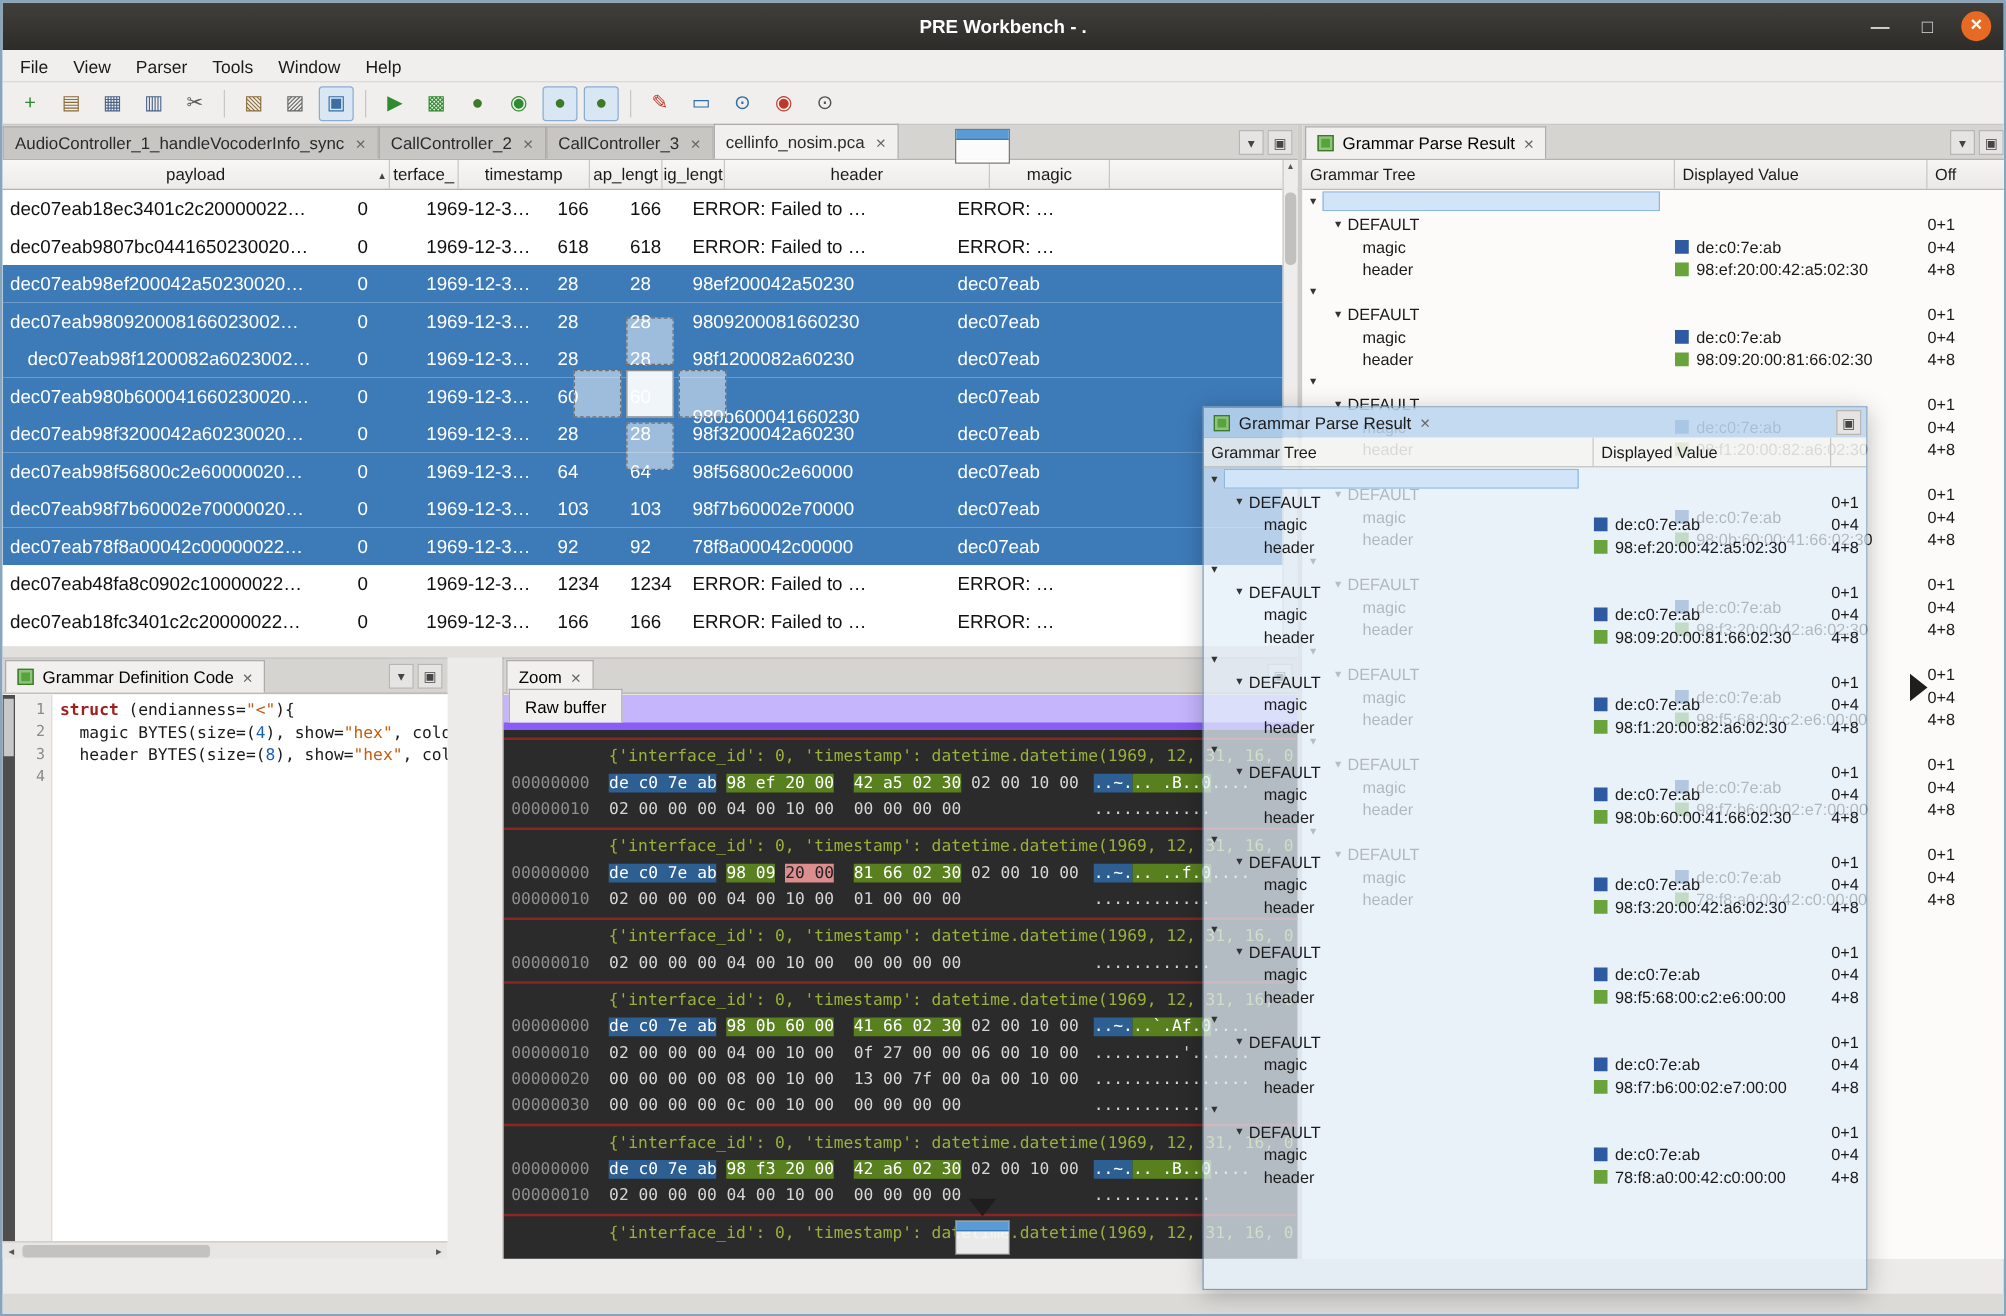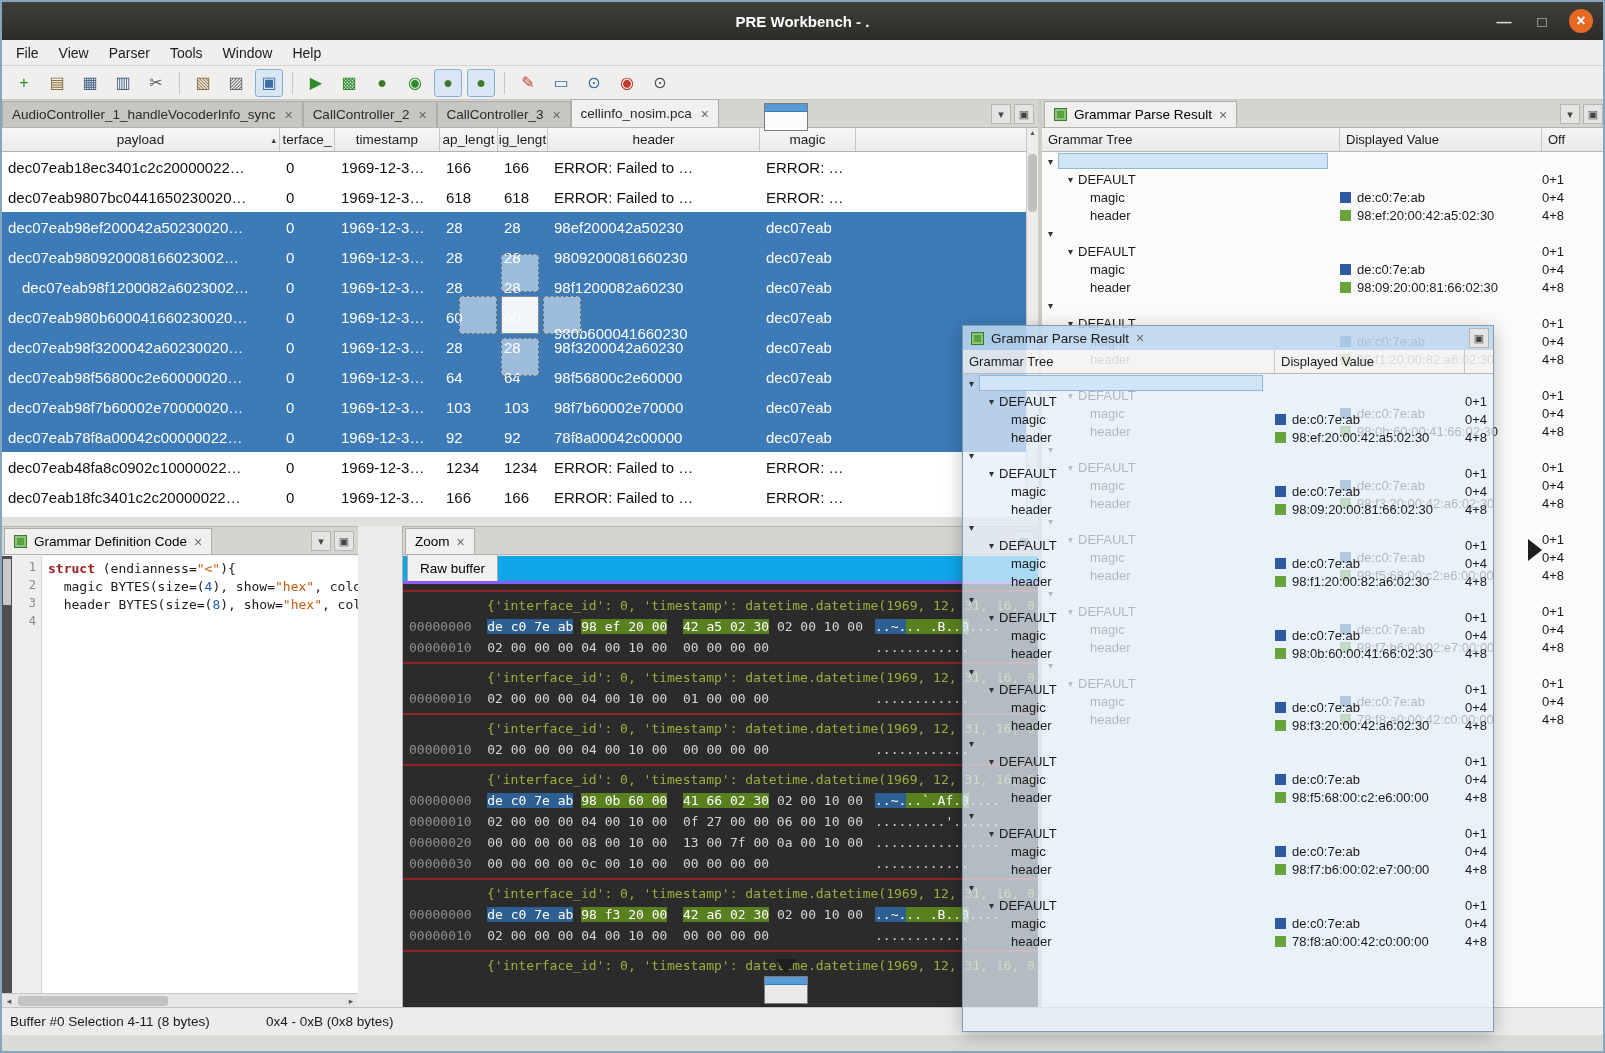--- a/index.html
+++ b/index.html
@@ -59,21 +59,21 @@
 .tok-kw{color:#a02020;font-weight:bold}
 .tok-str{color:#c65c0e}
 .tok-num{color:#1a5fb4}
 .tok-p{color:#1a1a1a}
 .hscroll{position:absolute;left:0;bottom:0;width:100%;height:14px;background:#e8e6e4;border-top:1px solid #c9c7c5}
 .hs-arrow{position:absolute;top:0;width:14px;height:13px;display:flex;align-items:center;justify-content:center;font-size:9px;color:#555}
 .hs-thumb{position:absolute;left:16px;top:2px;width:150px;height:10px;background:#c4c2c0;border-radius:3px}
 
 
 .zoomdock{position:absolute;left:400px;top:524px;width:636px;height:481px;border-left:1px solid #b5b3b1;border-top:1px solid #b5b3b1;background:#e8e6e4}
-.ztabs{position:absolute;left:0;top:29px;width:100%;height:28px;background:#0ea5e9;display:flex;align-items:flex-end;padding-left:4px;border-bottom:3px solid #8b5cf6}
+.ztabs{position:absolute;left:0;top:29px;width:100%;height:28px;background:#c4b5fd;display:flex;align-items:flex-end;padding-left:4px;border-bottom:6px solid #8b5cf6}
 .ztab{height:27px;background:#f1f0ee;border:1px solid #aeacaa;border-bottom:none;display:flex;align-items:center;padding:0 12px;font-size:13.5px}
 .zcontent{position:absolute;left:0;top:57px;right:0;bottom:0;background:#2b2b2b;overflow:hidden;font:13px/21px "DejaVu Sans Mono",monospace;color:#d6d6d6;padding-top:2px}
 .hex-sep{border-top:2px solid #8e2424;margin:4px 0 3px 0}
 .hex-ann{color:#99b13c;white-space:pre;overflow:hidden;padding-left:84px}
 .hexline{white-space:pre;position:relative;padding-left:6px}
 .off{color:#8f8f8f}
 .hl-m{background:#2d5f93;color:#fff}
 .hl-h{background:#59801f;color:#fff}
 .hl-c{background:#dc8d8d;color:#222}
 .ascii{position:absolute;left:472px;top:0}
@@ -220,21 +220,21 @@
         <span class="tab-label">cellinfo_nosim.pca</span>
         <span class="tab-close">×</span>
       </div>
       <div class="corner">
       <span class="cbtn">▾</span>
       <span class="cbtn">▣</span>
     </div>
   </div>
 
   <div class="thead" id="thead">
-      <div class="th" style="width: 278px;">
+      <div class="th" style="width: 310px;">
         <span>payload</span>
         <span class="sortind">▴</span>
       </div>
       <div class="th" style="width: 55px;">
         <span>terface_</span>
       </div>
       <div class="th" style="width: 105px;">
         <span>timestamp</span>
       </div>
       <div class="th" style="width: 58px;">
@@ -415,20 +415,21 @@
     <div class="ztabs">
       <div class="ztab">Raw buffer</div>
     </div>
     <div class="zcontent" id="hexview">
         <div class="hex-sep"></div>
         <div class="hex-ann">{'interface_id': 0, 'timestamp': datetime.datetime(1969, 12, 31, 16, 0, 57, 57243), 'cap_length': 2</div>
         <div class="hexline"><span class="off">00000000  </span><span class="hl-m">de c0 7e ab</span> <span class="hl-h">98 ef 20 00</span>  <span class="hl-h">42 a5 02 30</span> <span>02 00 10 00</span><span class="ascii"><span class="hl-m">..~.</span><span class="hl-h">.. .B..0</span><span>....</span></span></div>
         <div class="hexline"><span class="off">00000010  </span><span>02 00 00 00 04 00 10 00</span>  <span>00 00 00 00</span><span class="ascii"><span>............</span></span></div>
         <div class="hex-sep"></div>
         <div class="hex-ann">{'interface_id': 0, 'timestamp': datetime.datetime(1969, 12, 31, 16, 0, 57, 57244), 'cap_length': 2</div>
+        <div class="hexline"><span class="off">00000000  </span><span class="hl-m">de c0 7e ab</span> <span class="hl-h">98 09</span> <span class="hl-c">20 00</span>  <span class="hl-h">81 66 02 30</span> <span>02 00 10 00</span><span class="ascii"><span class="hl-m">..~.</span><span class="hl-h">.. ..f.0</span><span>....</span></span></div>
         <div class="hexline"><span class="off">00000010  </span><span>02 00 00 00 04 00 10 00</span>  <span>01 00 00 00</span><span class="ascii"><span>............</span></span></div>
         <div class="hex-sep"></div>
         <div class="hex-ann">{'interface_id': 0, 'timestamp': datetime.datetime(1969, 12, 31, 16, 0, 57, 57245), 'cap_length': 2</div>
         <div class="hexline"><span class="off">00000010  </span><span>02 00 00 00 04 00 10 00</span>  <span>00 00 00 00</span><span class="ascii"><span>............</span></span></div>
         <div class="hex-sep"></div>
         <div class="hex-ann">{'interface_id': 0, 'timestamp': datetime.datetime(1969, 12, 31, 16, 0, 57, 57246), 'cap_length': 6</div>
         <div class="hexline"><span class="off">00000000  </span><span class="hl-m">de c0 7e ab</span> <span class="hl-h">98 0b 60 00</span>  <span class="hl-h">41 66 02 30</span> <span>02 00 10 00</span><span class="ascii"><span class="hl-m">..~.</span><span class="hl-h">..`.Af.0</span><span>....</span></span></div>
         <div class="hexline"><span class="off">00000010  </span><span>02 00 00 00 04 00 10 00</span>  <span>0f 27 00 00 06 00 10 00</span><span class="ascii"><span>.........'......</span></span></div>
         <div class="hexline"><span class="off">00000020  </span><span>00 00 00 00 08 00 10 00</span>  <span>13 00 7f 00 0a 00 10 00</span><span class="ascii"><span>................</span></span></div>
         <div class="hexline"><span class="off">00000030  </span><span>00 00 00 00 0c 00 10 00</span>  <span>00 00 00 00</span><span class="ascii"><span>............</span></span></div>
@@ -752,24 +753,20 @@
   </div>
   <div class="ind-box" style="left:762px;top:101px">
       <div class="ind-bar"></div>
     </div>
   <div class="ind-tri-down"></div>
   <div class="ind-box" style="left:762px;top:974px">
       <div class="ind-bar"></div>
     </div>
   <div class="ind-tri-right"></div>
 
-  <div class="statusbar">
-    <span class="sb-left">Buffer #0  Selection 4-11 (8 bytes)</span>
-    <span class="sb-right">0x4 - 0xB (0x8 bytes)</span>
-  </div>
   <div class="bottomframe"></div>
 
   <div class="floating">
     <div class="fstrip">
       <span class="gicon"></span>
       <span>Grammar Parse Result</span>
       <span class="tab-close">×</span>
       <div class="corner" style="top:2px">
         <span class="cbtn">▣</span>
       </div>

